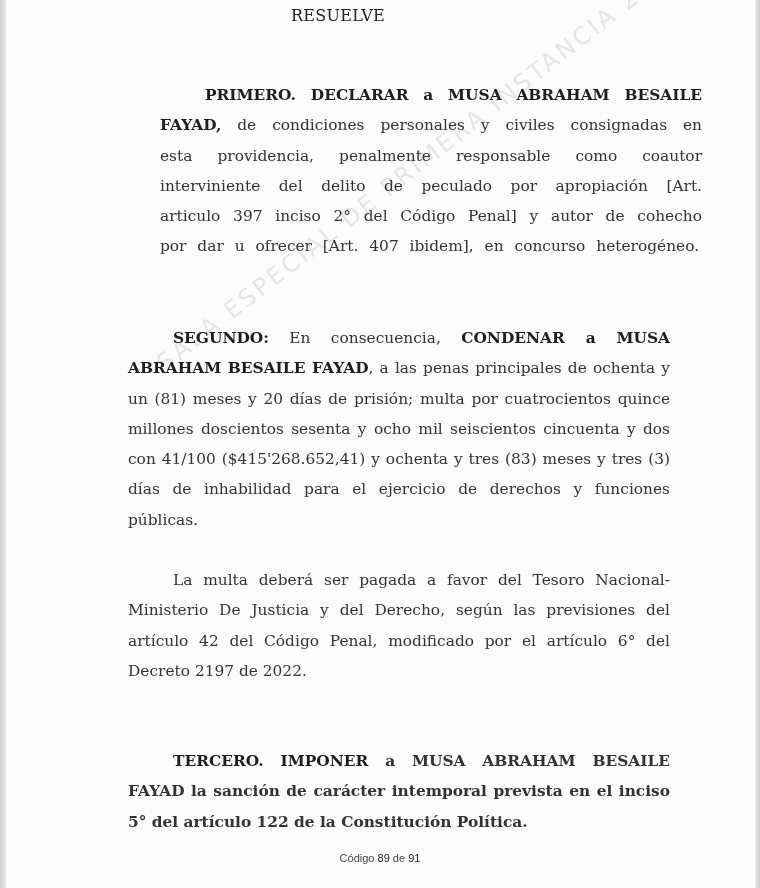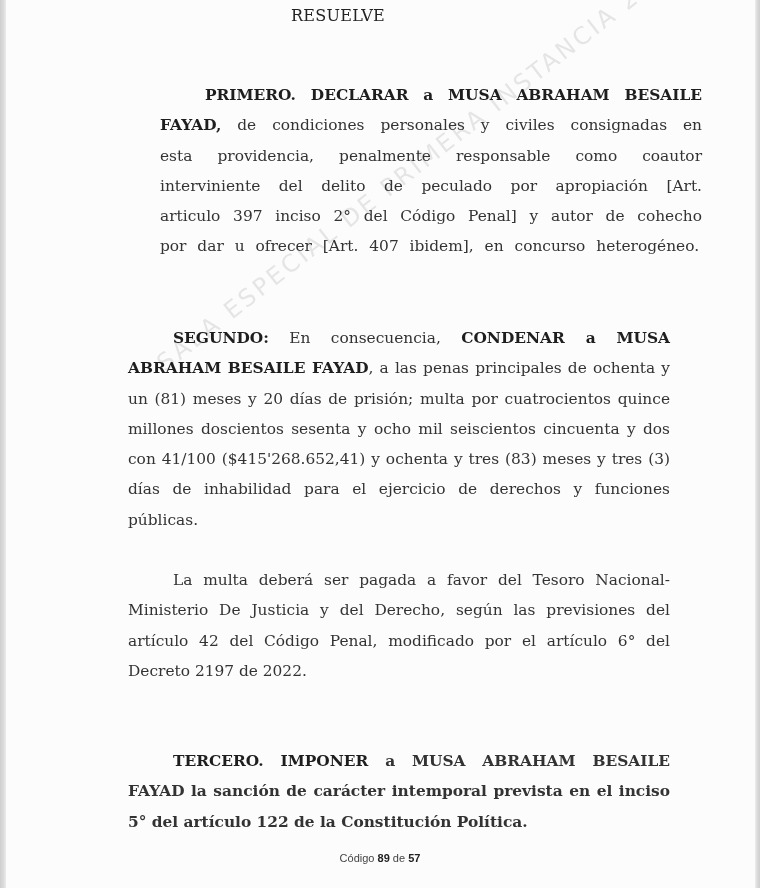--- a/index.html
+++ b/index.html
@@ -37,34 +37,34 @@
   }
   .para b { color:#1e1e1e; }
   #p1 { top:80px;margin-left:32px; }
   #p2 { top:323px; }
   #p3 { top:565px; }
   #p4 { top:746px;font-weight:bold; }
   .footer {
     position:absolute; top:852px; left:0; width:760px; text-align:center;
     font-family:"Liberation Sans", sans-serif; font-size:11px; color:#444;
   }
-  .footer b { font-weight:bold; color:#222; }
+  .footer b { font-weight:normal; color:#222; }
   .spread { letter-spacing:0; word-spacing:6px; }
 </style>
 </head>
 <body>
 
 <div class="edge-left"></div>
 <div class="edge-right"></div>
 
 <div class="watermark">SALA ESPECIAL DE PRIMERA INSTANCIA 2024</div>
 
 <div class="heading">RESUELVE</div>
 
 <div class="para spread" id="p1"><b>PRIMERO. DECLARAR a MUSA ABRAHAM BESAILE FAYAD,</b><span> de condiciones personales y civiles consignadas en esta providencia, penalmente responsable como coautor interviniente del delito de peculado por apropiación [Art. articulo 397 inciso 2° del Código Penal] y autor de cohecho por dar u ofrecer [Art. 407 ibidem], en concurso heterogéneo.</span></div>
 
 <div class="para" id="p2"><b>SEGUNDO:</b><span> En consecuencia, </span><b>CONDENAR a MUSA ABRAHAM BESAILE FAYAD</b><span>, a las penas principales de ochenta y un (81) meses y 20 días de prisión; multa por cuatrocientos quince millones doscientos sesenta y ocho mil seiscientos cincuenta y dos con 41/100 ($415'268.652,41) y ochenta y tres (83) meses y tres (3) días de inhabilidad para el ejercicio de derechos y funciones públicas.</span></div>
 
 <div class="para" id="p3"><span>La multa deberá ser pagada a favor del Tesoro Nacional-Ministerio De Justicia y del Derecho, según las previsiones del artículo 42 del Código Penal, modificado por el artículo 6° del Decreto 2197 de 2022.</span></div>
 
 <div class="para" id="p4"><b>TERCERO. IMPONER</b><span> a MUSA ABRAHAM BESAILE FAYAD la sanción de carácter intemporal prevista en el inciso 5° del artículo 122 de la Constitución Política.</span></div>
 
-<div class="footer"><span>Código </span><b>89</b><span> de </span><b>57</b></div>
+<div class="footer"><span>Código </span><b>89</b><span> de </span><b>91</b></div>
 
 </body></html>

